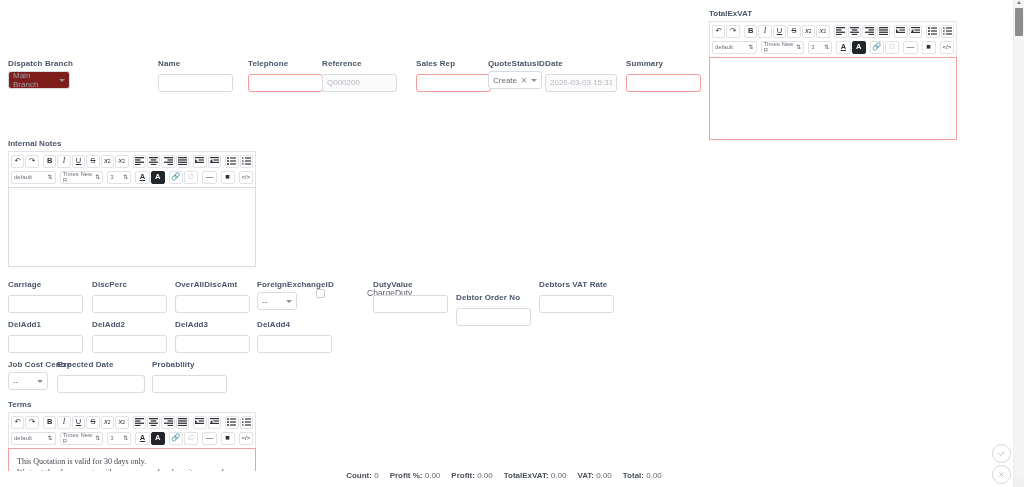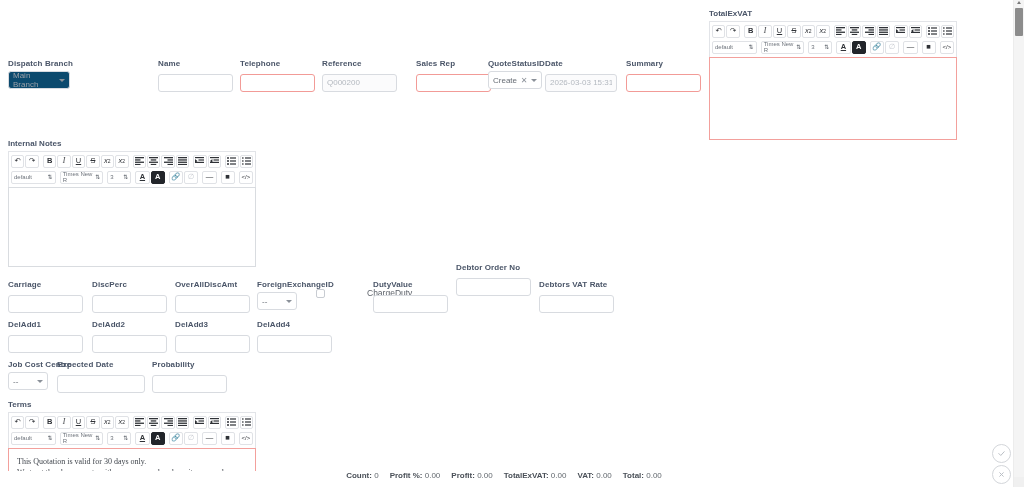--- a/index.html
+++ b/index.html
@@ -52,21 +52,21 @@
     border-radius: 3px;
     background: #fff;
     font-size: 8px;
     color: #666c74;
     padding: 0 4px;
     display: flex;
     align-items: center;
     justify-content: space-between;
     gap: 3px;
   }
-  .select-box.readonly { background: #0c4a6e; color: #9aa0a8; }
+  .select-box.readonly { background: #7f1d1d; color: #9aa0a8; }
   .caret {
     width: 0; height: 0;
     border-left: 3px solid transparent;
     border-right: 3px solid transparent;
     border-top: 3.5px solid #8b9199;
     flex: none;
   }
   .clear-x { font-size: 8px; color: #8b9199; flex: none; }
 
   
@@ -214,21 +214,21 @@
       <span class="caret"></span>
     </div>
   </div>
 
 
   <div class="field" style="left:158px; top:58px;">
     <div class="field-label">Name</div>
     <input class="field-input" style="width: 75px;" value="">
   </div>
 
-  <div class="field" style="left:240px; top:58px;">
+  <div class="field" style="left:248px; top:58px;">
     <div class="field-label">Telephone</div>
     <input class="field-input invalid" style="width: 75px;" value="">
   </div>
 
   <div class="field" style="left:322px; top:58px;">
     <div class="field-label">Reference</div>
     <input class="field-input readonly" style="width: 75px;" readonly="" value="Q000200">
   </div>
 
   <div class="field" style="left:416px; top:58px;">
@@ -501,21 +501,21 @@
 
   <div class="cb-wrap" style="left:316px; top:288px;gap:42px;">
     <span class="cb-box"></span>
     <span class="cb-label">ChargeDuty</span>
   </div>
 
   <div class="field" style="left:373px; top:279px;">
     <div class="field-label">DutyValue</div>
     <input class="field-input" style="width: 75px;" value="">
   </div>
-  <div class="field" style="left:456px; top:262px;">
+  <div class="field" style="left:456px; top:292px;">
     <div class="field-label">Debtor Order No</div>
     <input class="field-input" style="width: 75px;" value="">
   </div>
   <div class="field" style="left:539px; top:279px;">
     <div class="field-label">Debtors VAT Rate</div>
     <input class="field-input" style="width: 75px;" value="">
   </div>
 
   <div class="field" style="left:8px; top:319px;">
     <div class="field-label">DelAdd1</div>

